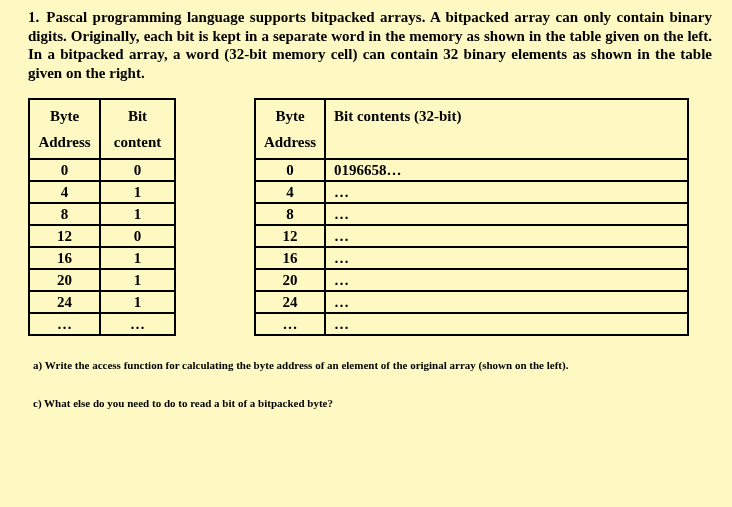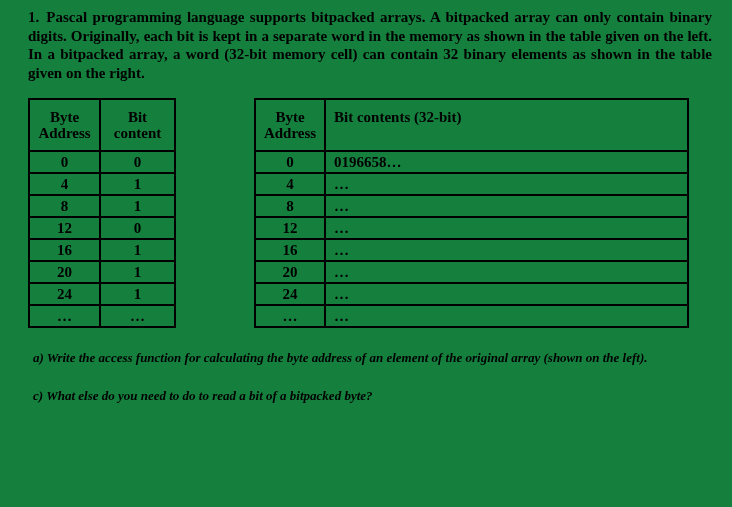--- a/index.html
+++ b/index.html
@@ -1,21 +1,21 @@
 <!DOCTYPE html>
 <html><head>
 <meta charset="utf-8">
 <style>
   * { box-sizing: border-box; }
   html, body { margin: 0; padding: 0; background: #ffffff; }
   .page {
     position: relative;
     width: 732px;
     height: 507px;
-    background: #15803d;
+    background: #fef9c3;
     color: #000000;
     font-family: "Liberation Serif", serif;
     font-weight: bold;
     overflow: hidden;
     padding: 8px 22px 0 28px;
   }
   .intro {
     margin: 0;
     width: 684px;
     font-size: 15px;
@@ -26,43 +26,42 @@
 
   .tables-row { display: flex; margin-top: 16px; align-items: flex-start; }
   table {
     border-collapse: collapse;
     table-layout: fixed;
     font-size: 15px;
     font-weight: bold;
   }
   th, td { border: 2px solid #000000; overflow: hidden; }
   th {
-    padding: 9px 3px;
-    line-height: 16px;
+    padding: 3px 3px;
+    line-height: 26px;
     vertical-align: top;
     text-align: center;
     font-weight: bold;
     height: 40px;
   }
   td {
     height: 20px;
     line-height: 20px;
     padding: 0 3px;
     text-align: center;
   }
   .left-align { text-align: left; padding-left: 8px; border-radius: 19px; }
   .table-left { margin-left: 0; }
   .table-right { margin-left: 78px; }
 
   .questions {
     margin-top: 20px;
     width: 672px;
-    font-size: 13px;
+    font-size: 11px;
     line-height: 19px;
-    font-style: italic;
   }
   .question {
     margin: 0 0 19px 5px;
     padding-left: 15px;
     text-indent: -15px;
   }
   .question:last-child { margin-bottom: 0; }
 </style>
 </head>
 <body>

